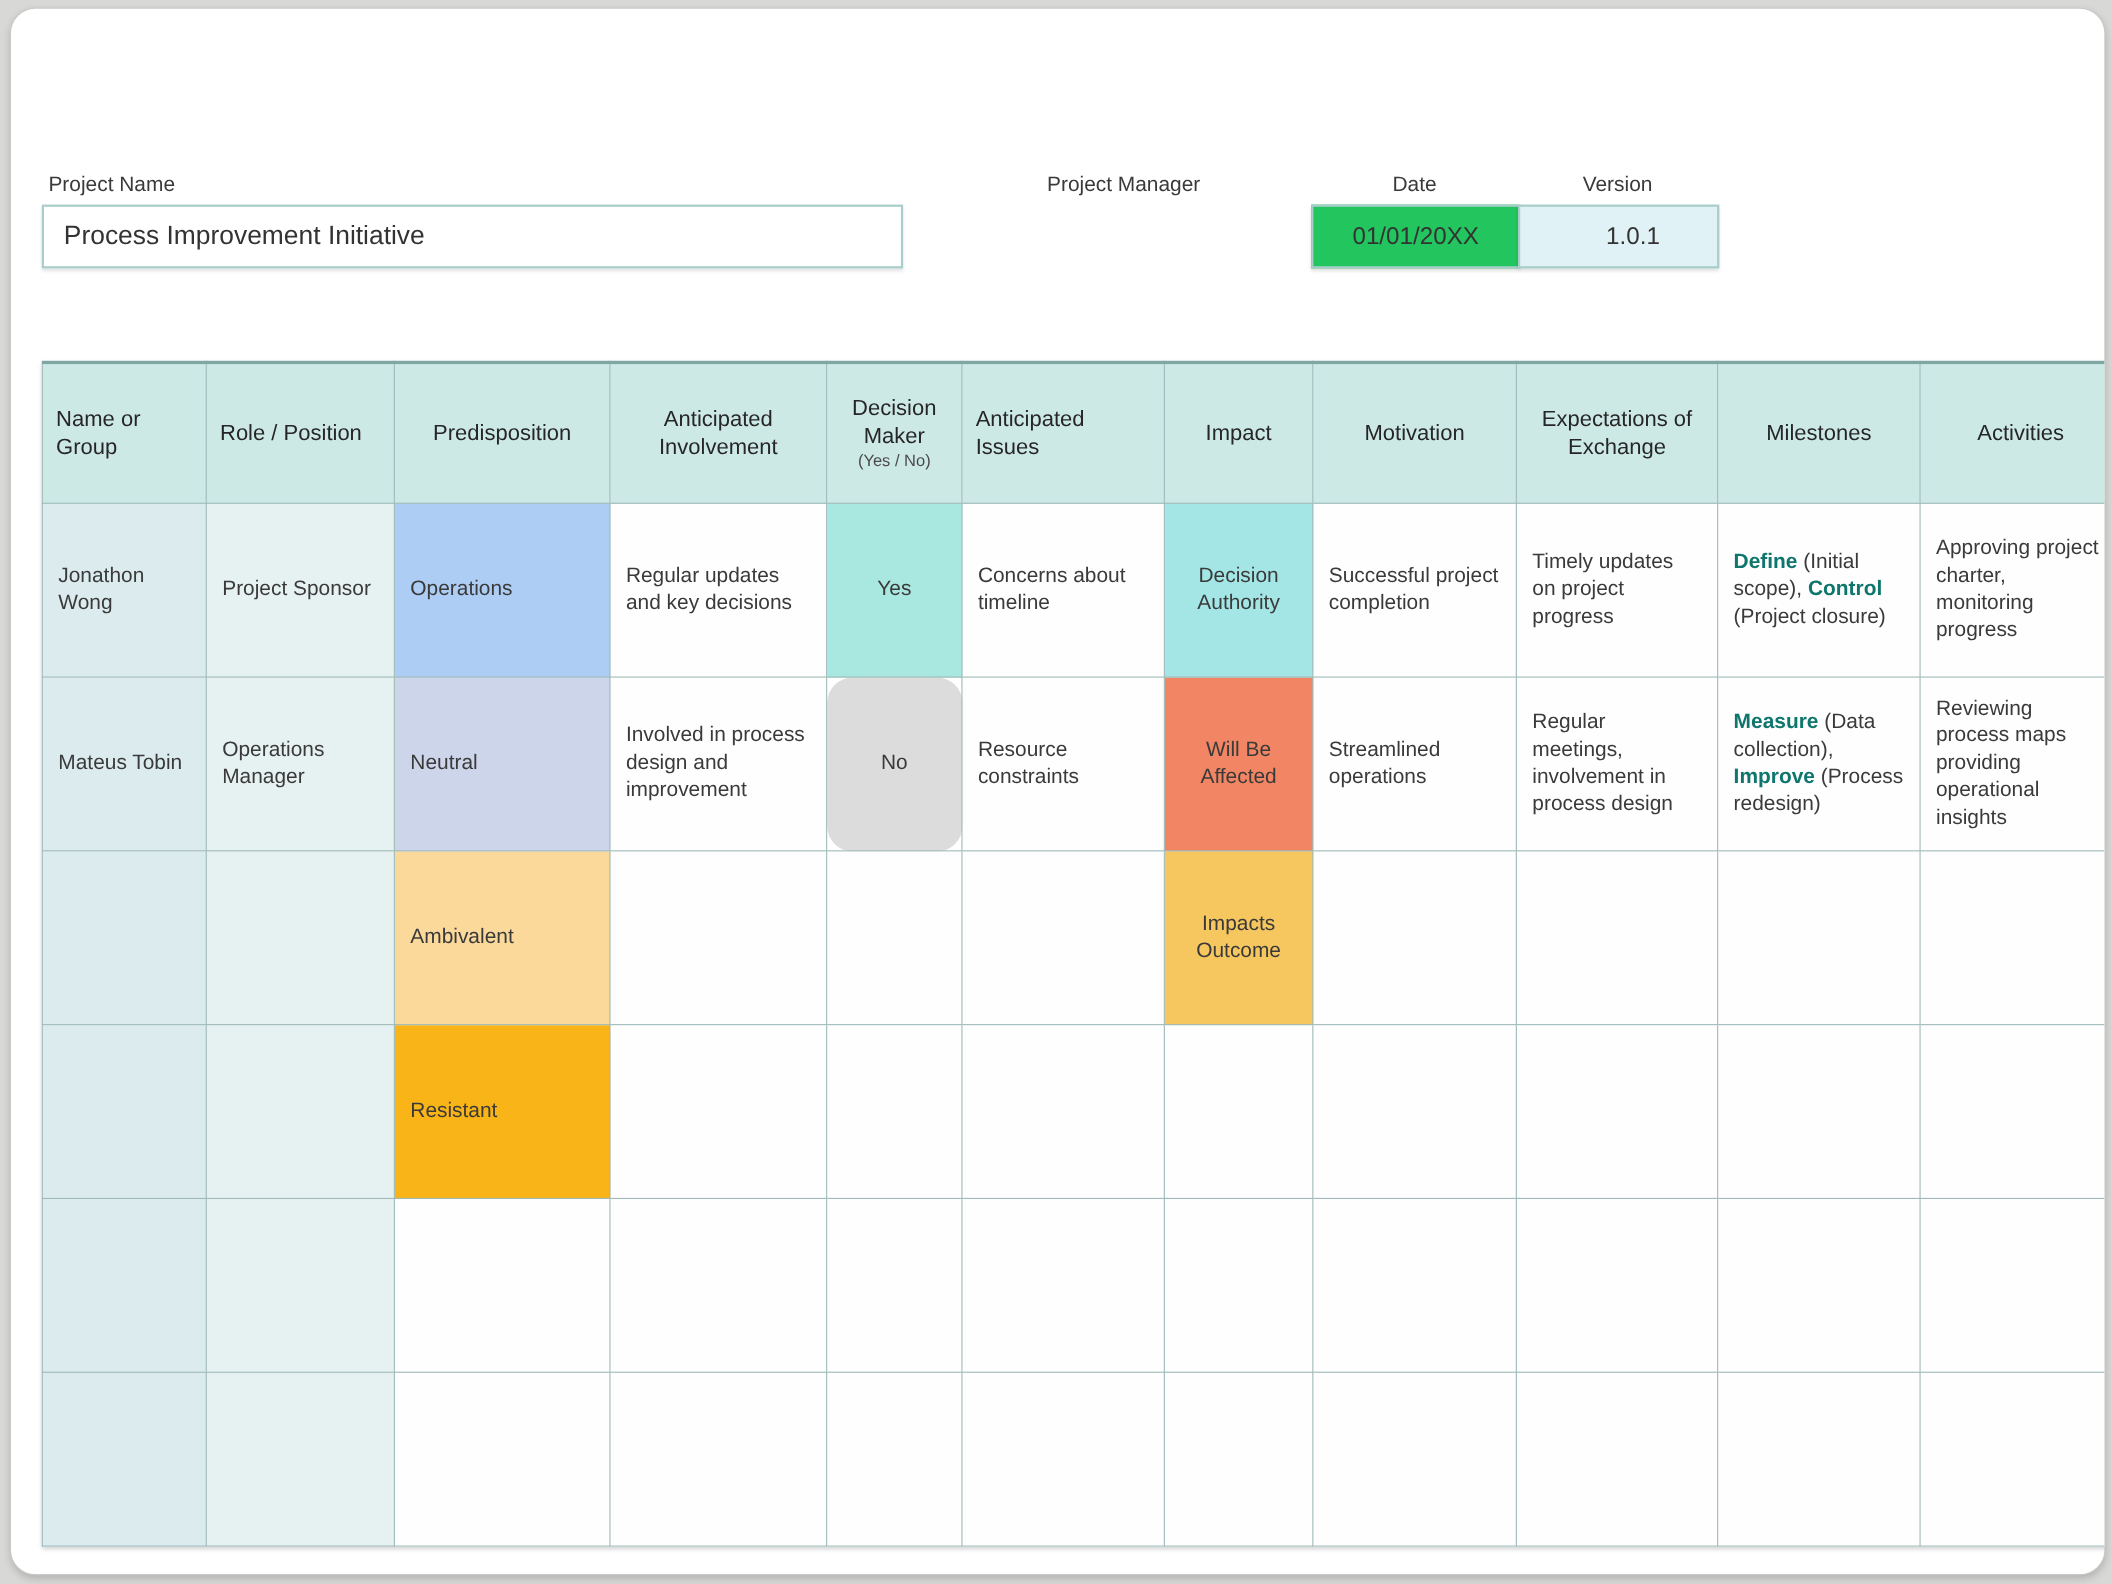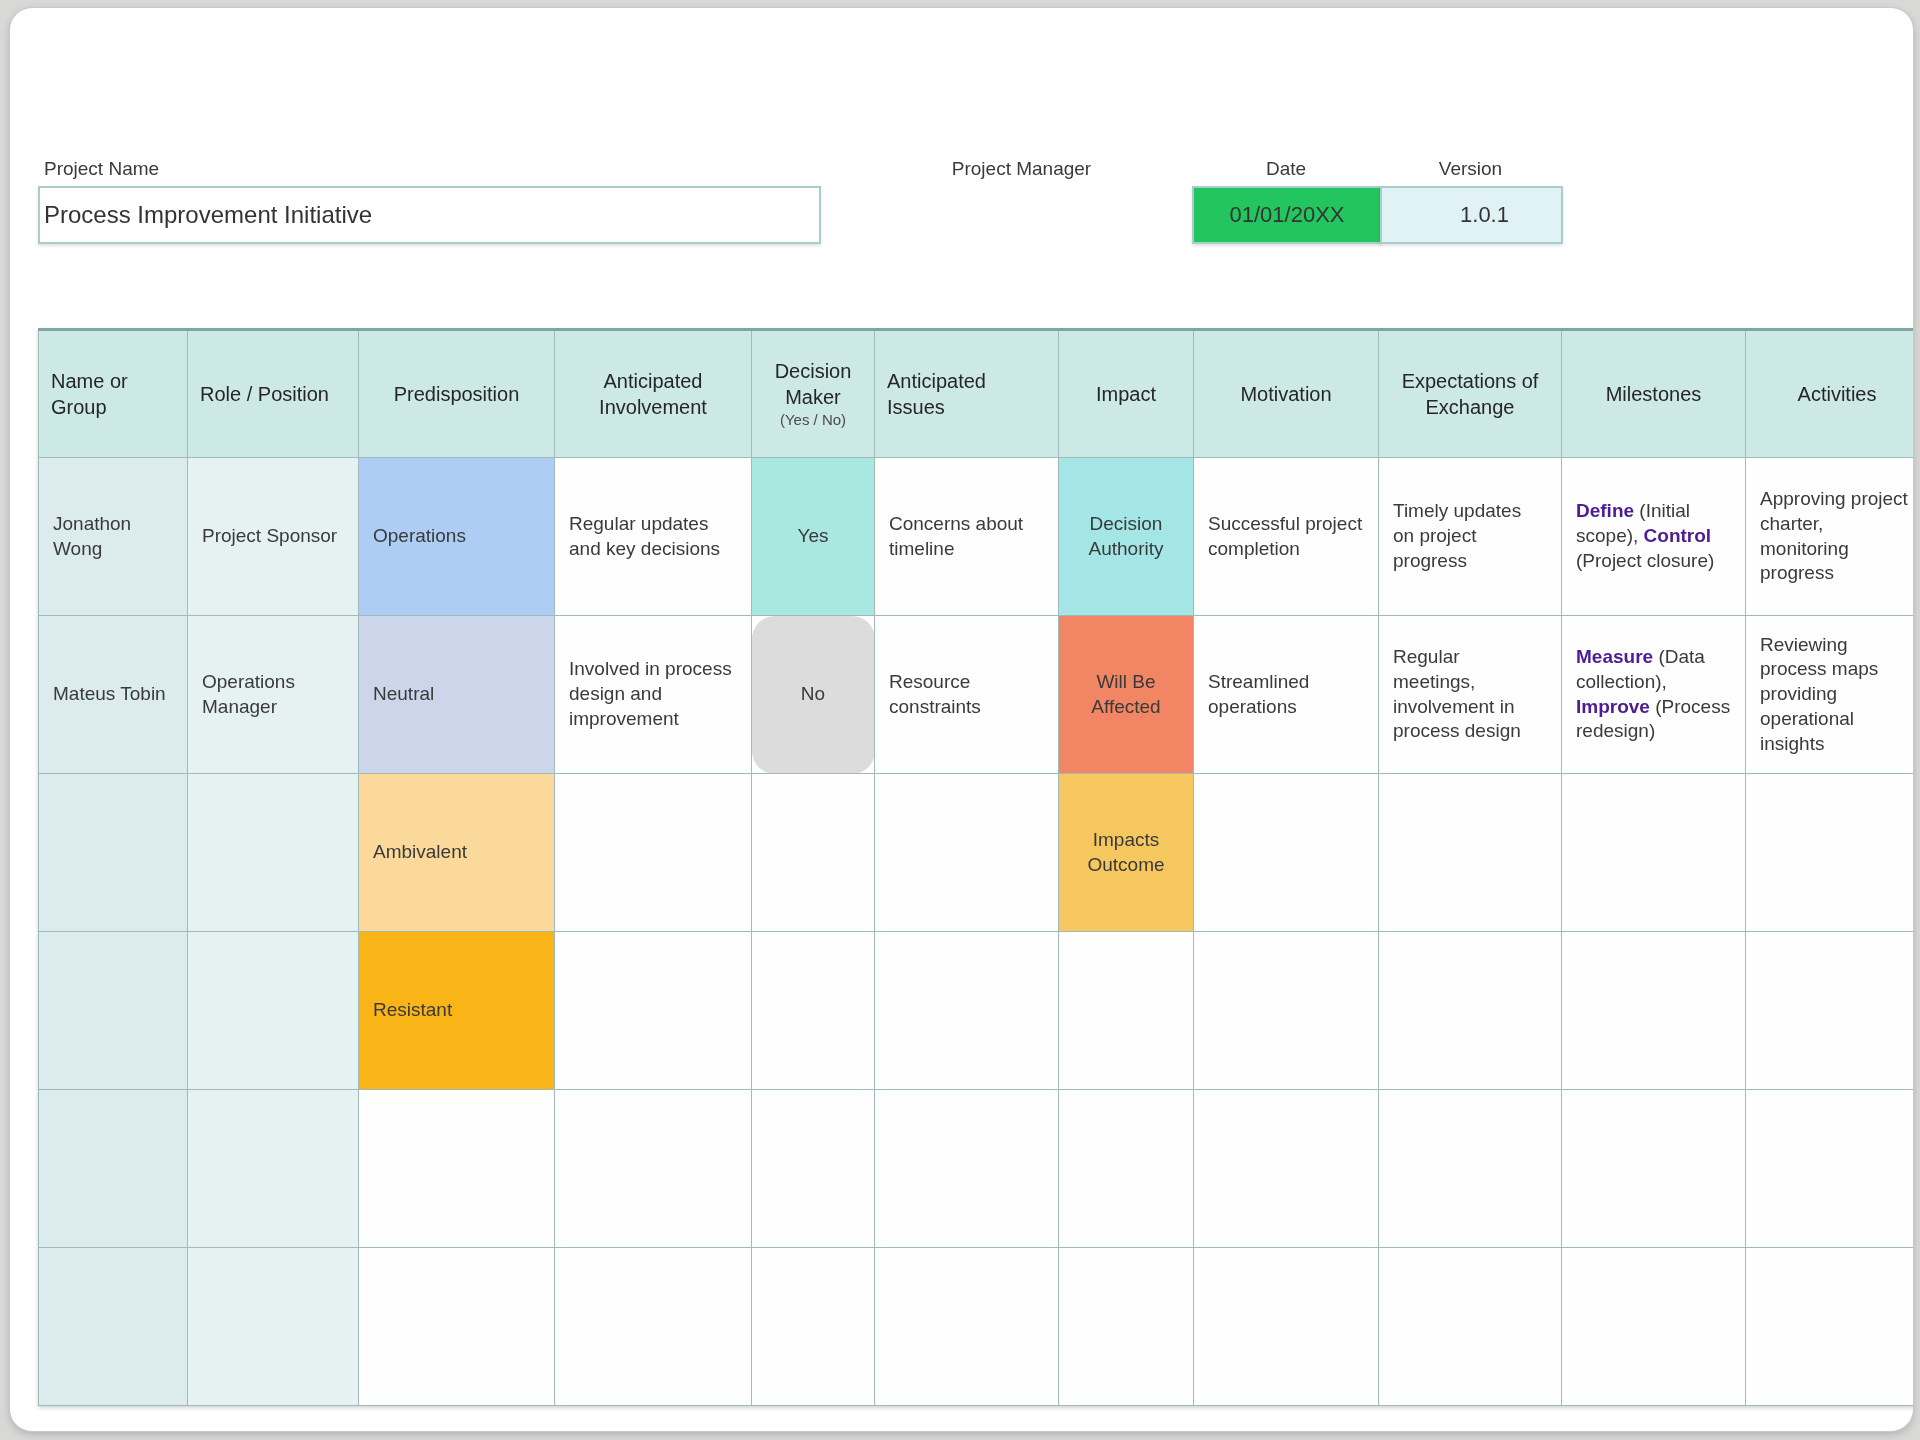--- a/index.html
+++ b/index.html
@@ -22,40 +22,40 @@
   .label.center{text-align:center;}
   #label-project-name{left:34px;}
   #label-manager{left:841px;width:341px;}
   #label-date{left:1182px;width:188px;}
   #label-version{left:1370px;width:181px;}
   .infobox{
     position:absolute;top:178px;height:58px;box-sizing:border-box;
     border:2px solid #a9cdca;display:flex;align-items:center;
     box-shadow:0 2px 3px rgba(0,0,0,.12);
   }
-  #box-project-name{left:28px;width:783px;background:#fff;padding-left:4px;font-size:24px;color:#333;}
+  #box-project-name{left:28px;width:783px;background:#fff;padding-left:18px;font-size:24px;color:#333;}
   #box-manager{left:841px;width:343px;justify-content:center;font-size:22px;color:#333;}
   #box-date{left:1182px;width:190px;justify-content:center;font-size:22px;color:#333;}
   #box-version{left:1370px;width:183px;justify-content:center;font-size:22px;color:#333;}
 
   table{
     position:absolute;left:28px;top:320px;width:1890px;
     border-collapse:collapse;table-layout:fixed;
     border-top:3px solid #7ea7a4;
     box-shadow:0 2px 4px rgba(0,0,0,.18);
   }
   th,td{border:1.5px solid #9fbab8;box-sizing:border-box;vertical-align:middle;}
   thead tr{height:128px;}
   tbody tr{height:158px;}
   th{font-size:20px;font-weight:normal;color:#262626;padding:0 12px;text-align:center;line-height:1.3;}
   th.left{text-align:left;}
   td{font-size:19px;color:#3a3a3a;padding:8px 14px;line-height:1.3;background:#fdfefd;text-align:left;}
   td.center{text-align:center;padding:8px 6px;}
   .sub{font-size:15px;color:#4a4a4a;}
-  .b{font-weight:bold;color:#4c1d95;}
+  .b{font-weight:bold;color:#0f766e;}
   .credit{
     position:absolute;top:1460px;left:0;width:100%;text-align:center;
     font-style:italic;font-size:19px;color:#565656;
   }
 </style>
 </head>
 <body>
 
 <div class="card">
 

